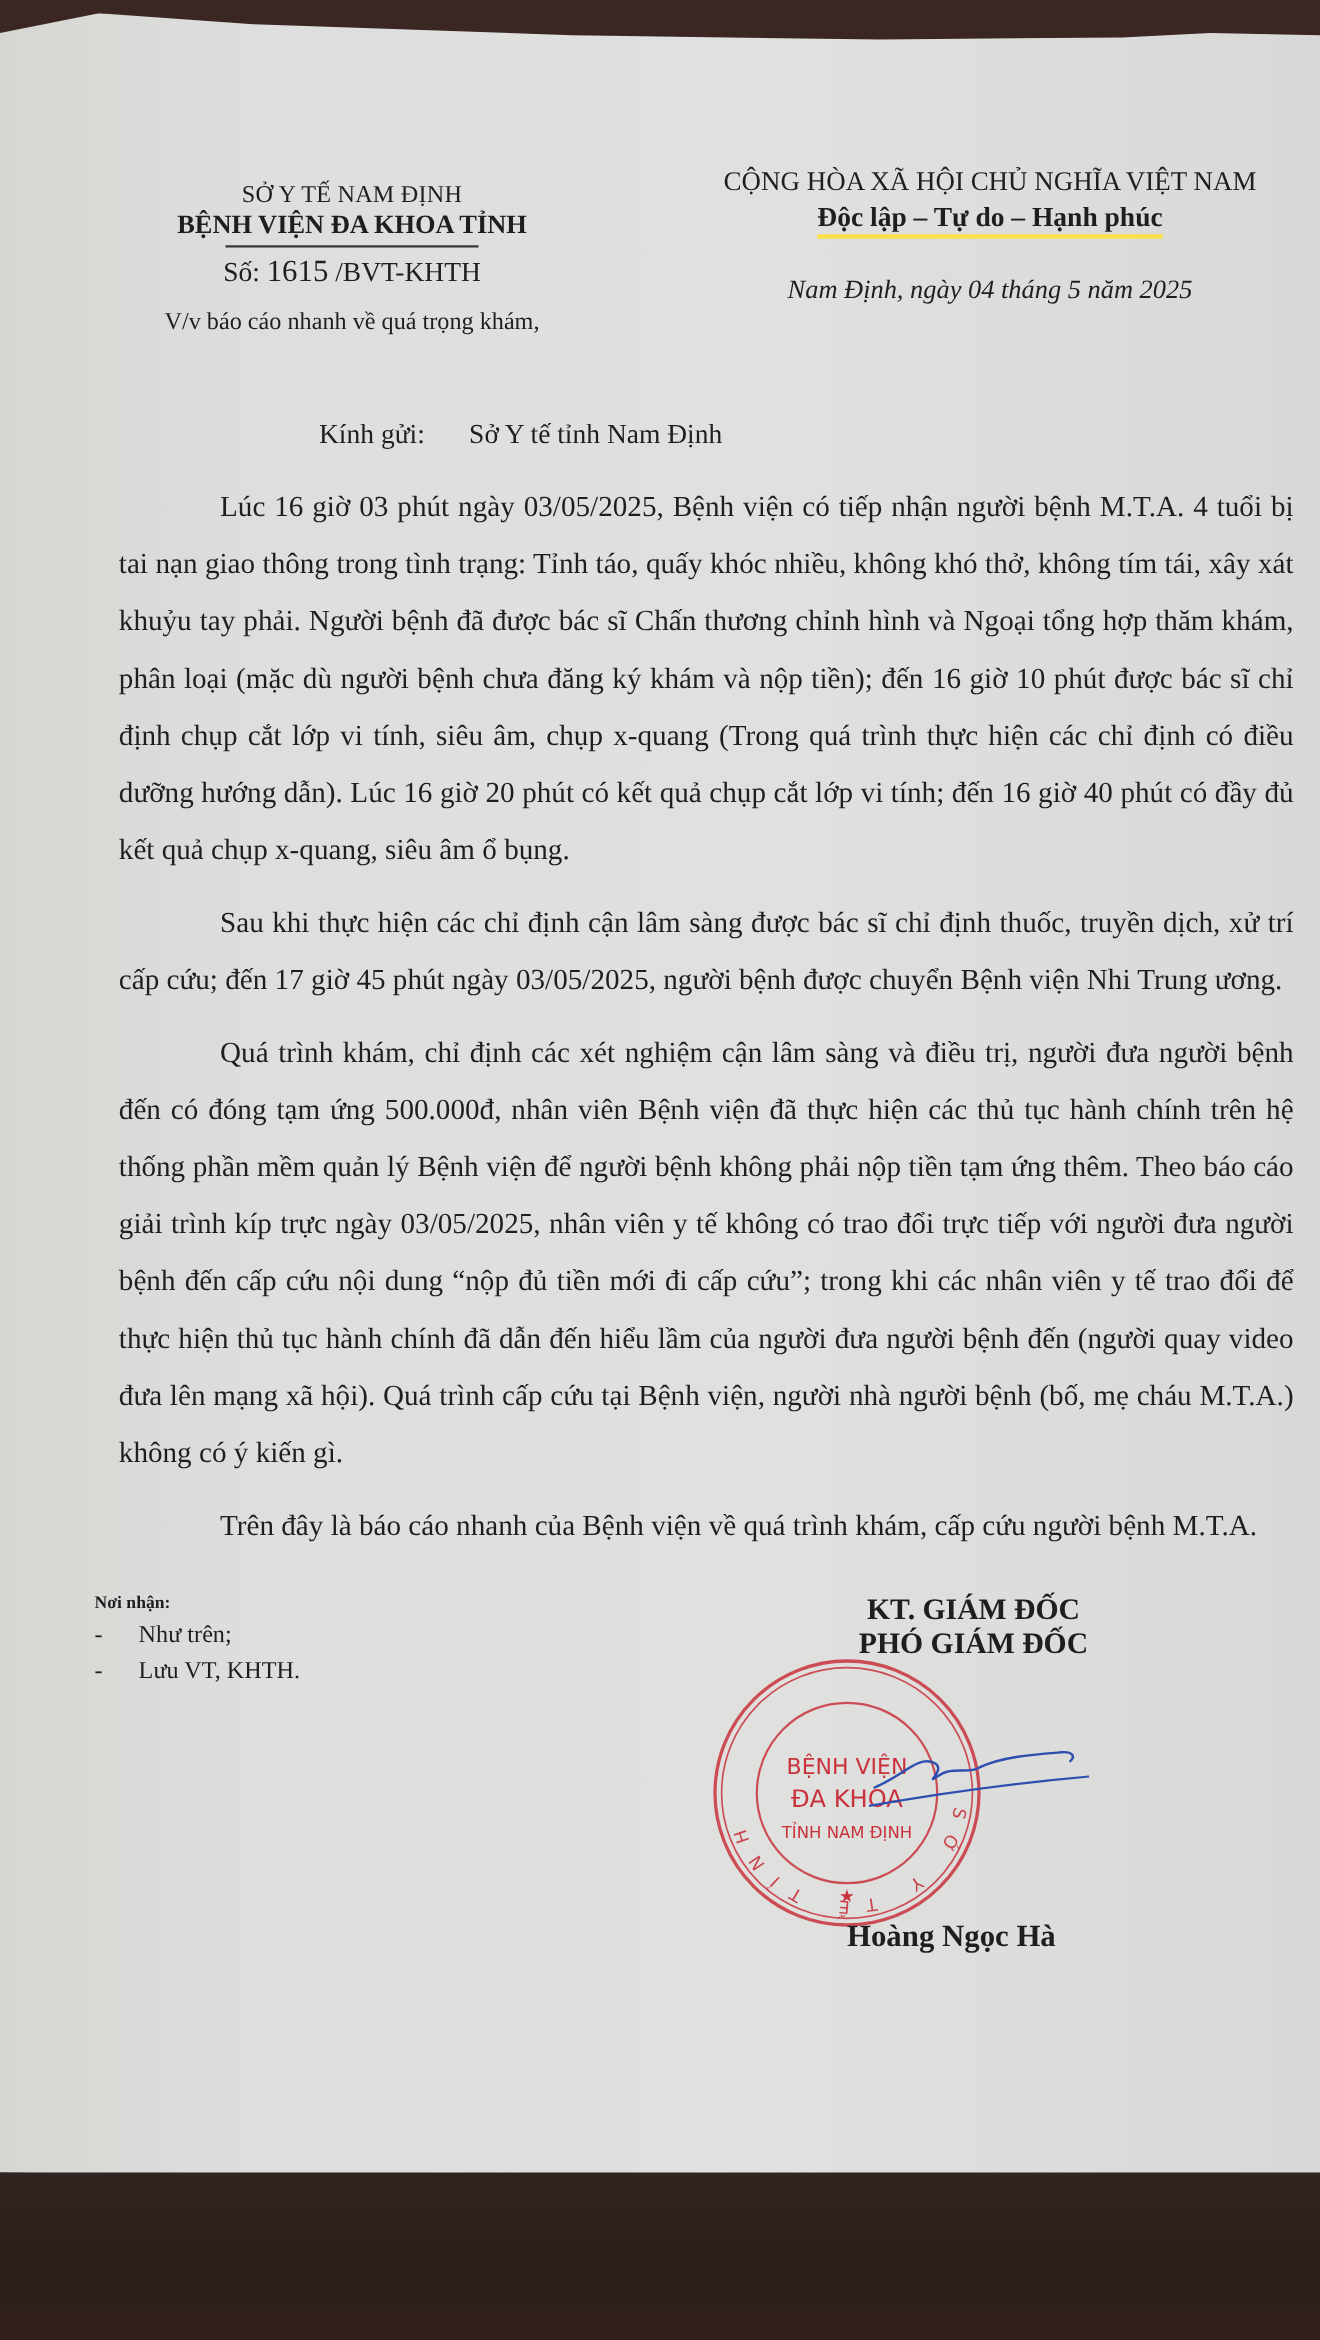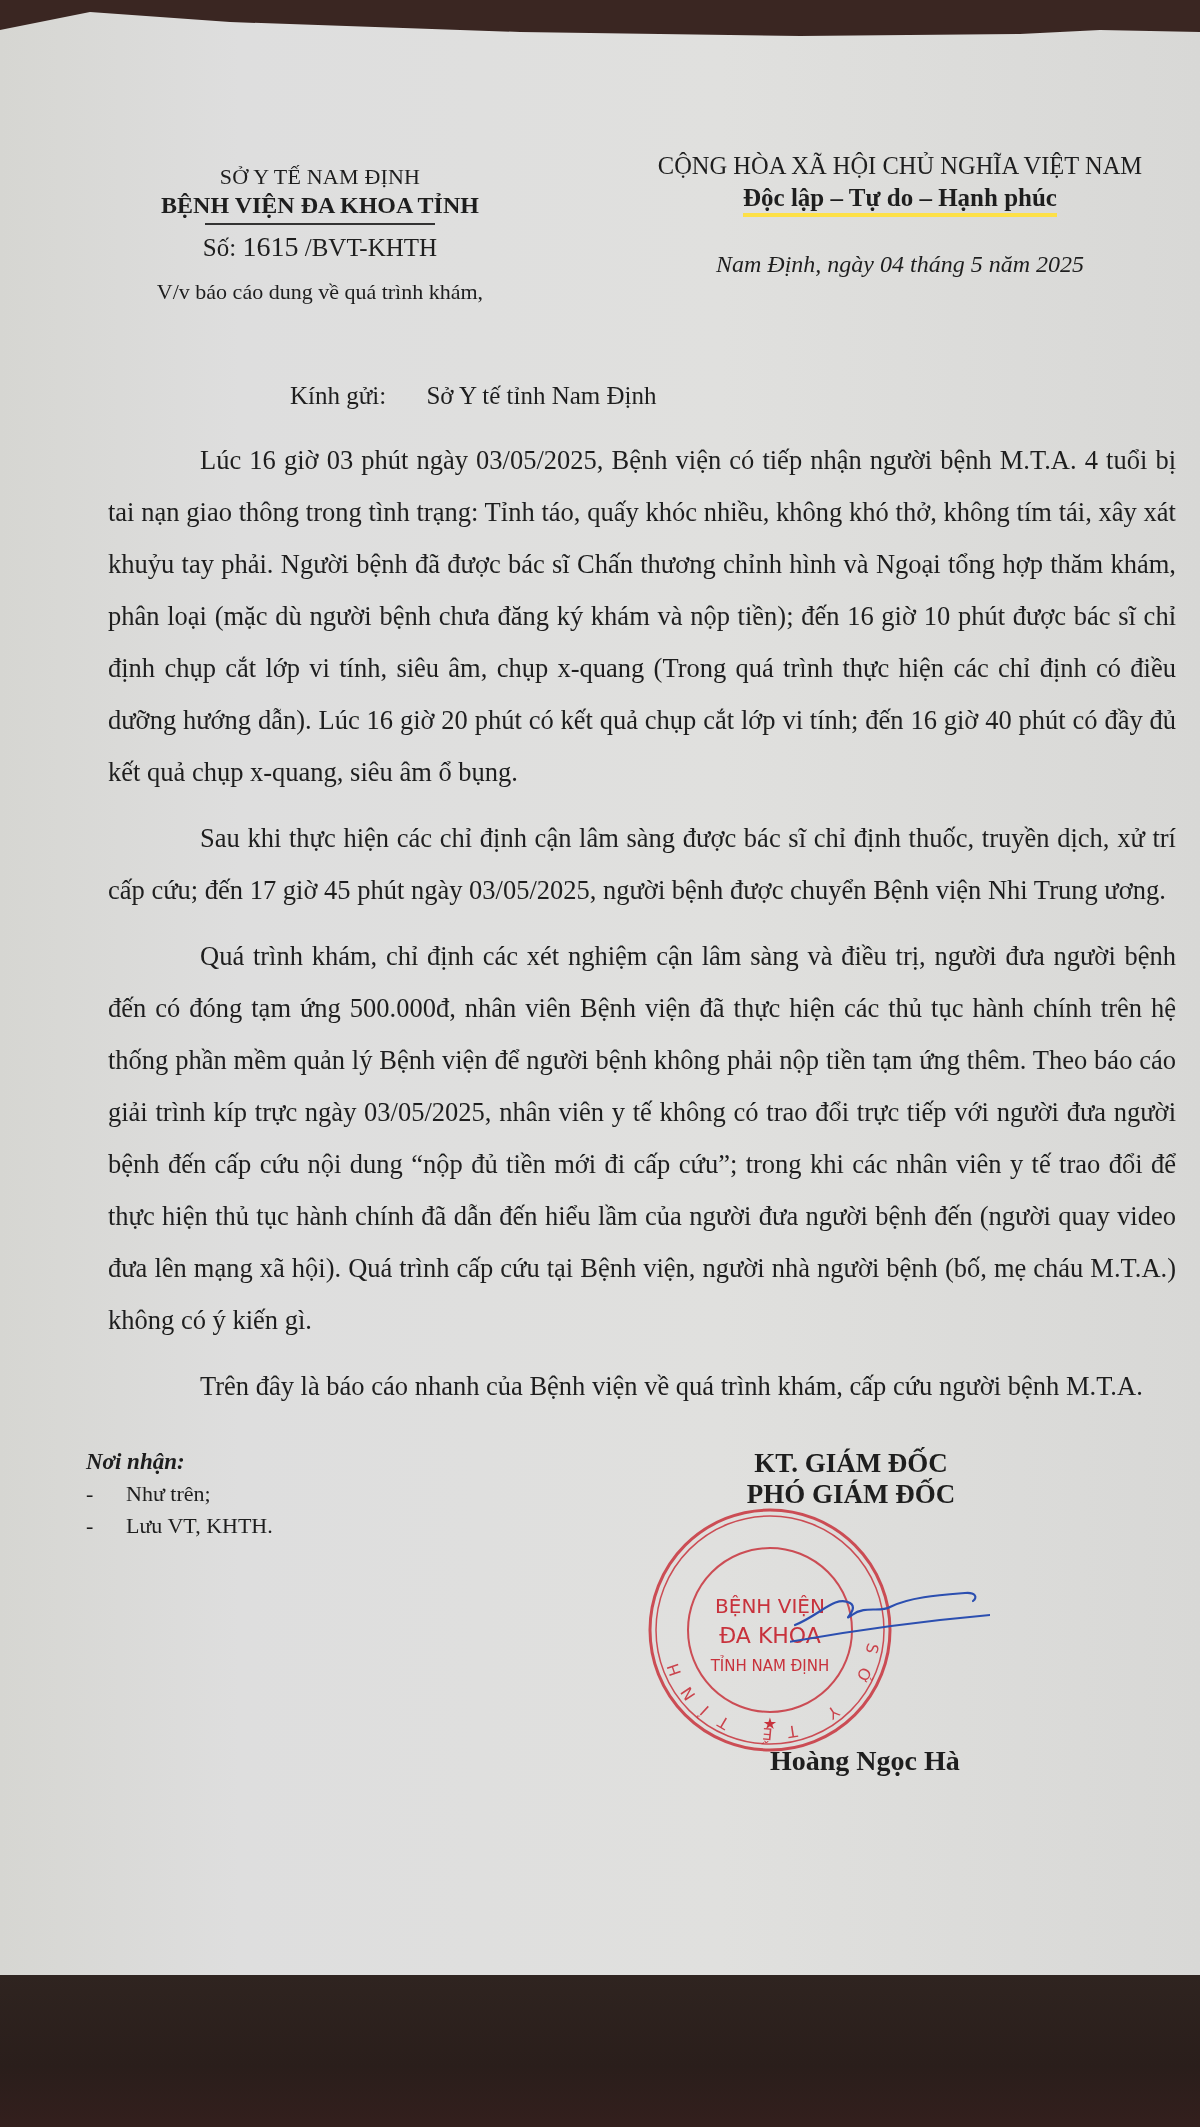--- a/index.html
+++ b/index.html
@@ -36,24 +36,24 @@
   .hdr-right .l2 { font-size:25px; font-weight:bold; display:inline-block; border-bottom:4px solid #fde047; margin-top:4px; padding-bottom:1px; }
   .hdr-right .date { font-size:24px; font-style:italic; margin-top:34px; }
   .kinh-gui { left:290px; top:382px; font-size:25px; }
   .kinh-gui .to { margin-left:34px; }
   .body-text {
     left:108px; top:434px; width:1068px;
     font-size:26.5px; line-height:52px; text-align:justify;
   }
   .body-text p { margin:0 0 14px 0; text-indent:92px; }
   .recipients { left:86px; top:1449px; font-size:22px; }
-  .recipients .title { font-style:italic; font-weight:bold; font-size:23px; }
+  .recipients .title { font-weight:bold; font-size:16px; }
   .recipients .item { margin-top:6px; }
   .recipients .dash { display:inline-block; width:40px; }
-  .sign-block { left:701px; top:1448px; width:300px; text-align:center; }
+  .sign-block { left:735px; top:1448px; width:300px; text-align:center; }
   .sign-block .l1, .sign-block .l2 { font-size:27px; font-weight:bold; }
   .signer { left:770px; top:1745px; font-size:28px; font-weight:bold; }
   .stamp { left:645px; top:1505px; width:250px; height:250px; }
   .signature { left:790px; top:1575px; width:200px; height:70px; }
 </style>
 </head>
 <body>
 
 <div class="top-bg"></div>
 <div class="paper"></div>
@@ -62,21 +62,21 @@
 <div class="abs hdr-left center">
   <div class="l1">SỞ Y TẾ NAM ĐỊNH</div>
   <div class="l2">BỆNH VIỆN ĐA KHOA TỈNH</div>
   <div class="rule"></div>
   <div class="so">
     <span>Số:</span>
     <span class="num">1615</span>
     <span>/BVT-KHTH</span>
   </div>
   <div class="subject">
-    <div>V/v báo cáo dung về quá trình khám,</div>
+    <div>V/v báo cáo nhanh về quá trọng khám,</div>
   </div>
 </div>
 
 <div class="abs hdr-right center">
   <div class="l1">CỘNG HÒA XÃ HỘI CHỦ NGHĨA VIỆT NAM</div>
   <div class="l2">Độc lập – Tự do – Hạnh phúc</div>
   <div class="date">Nam Định, ngày 04 tháng 5 năm 2025</div>
 </div>
 
 <div class="abs kinh-gui">

